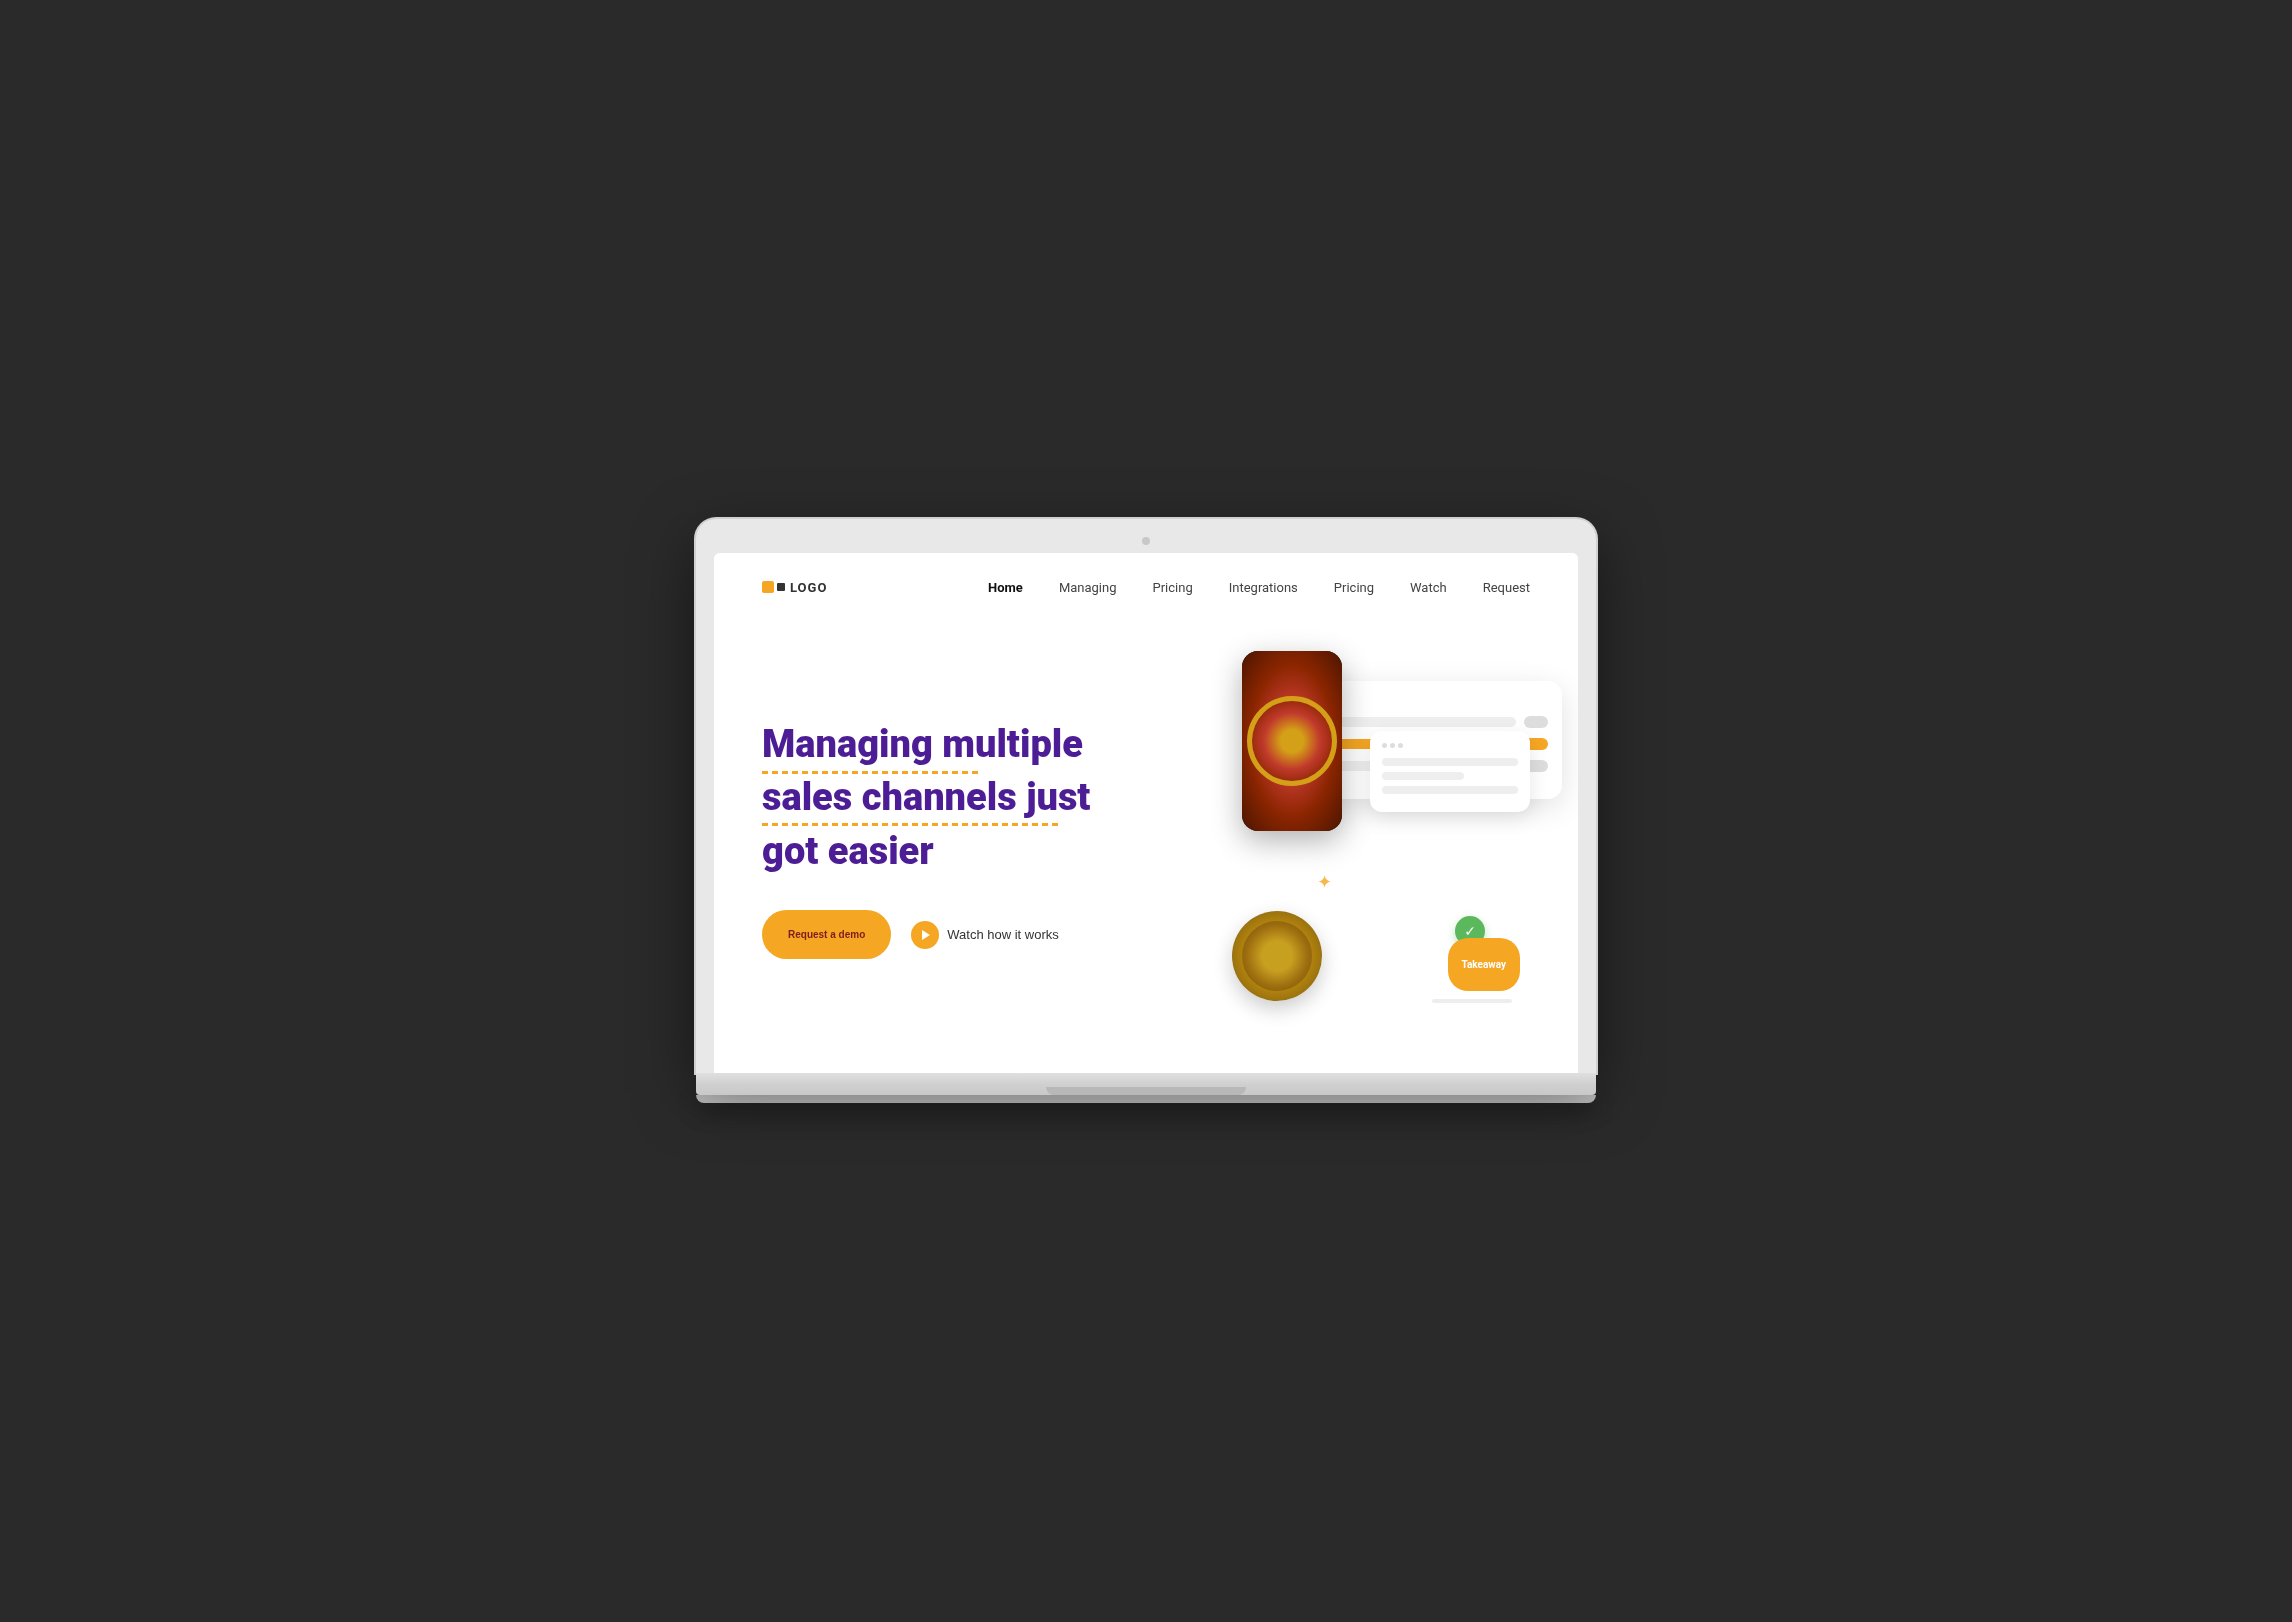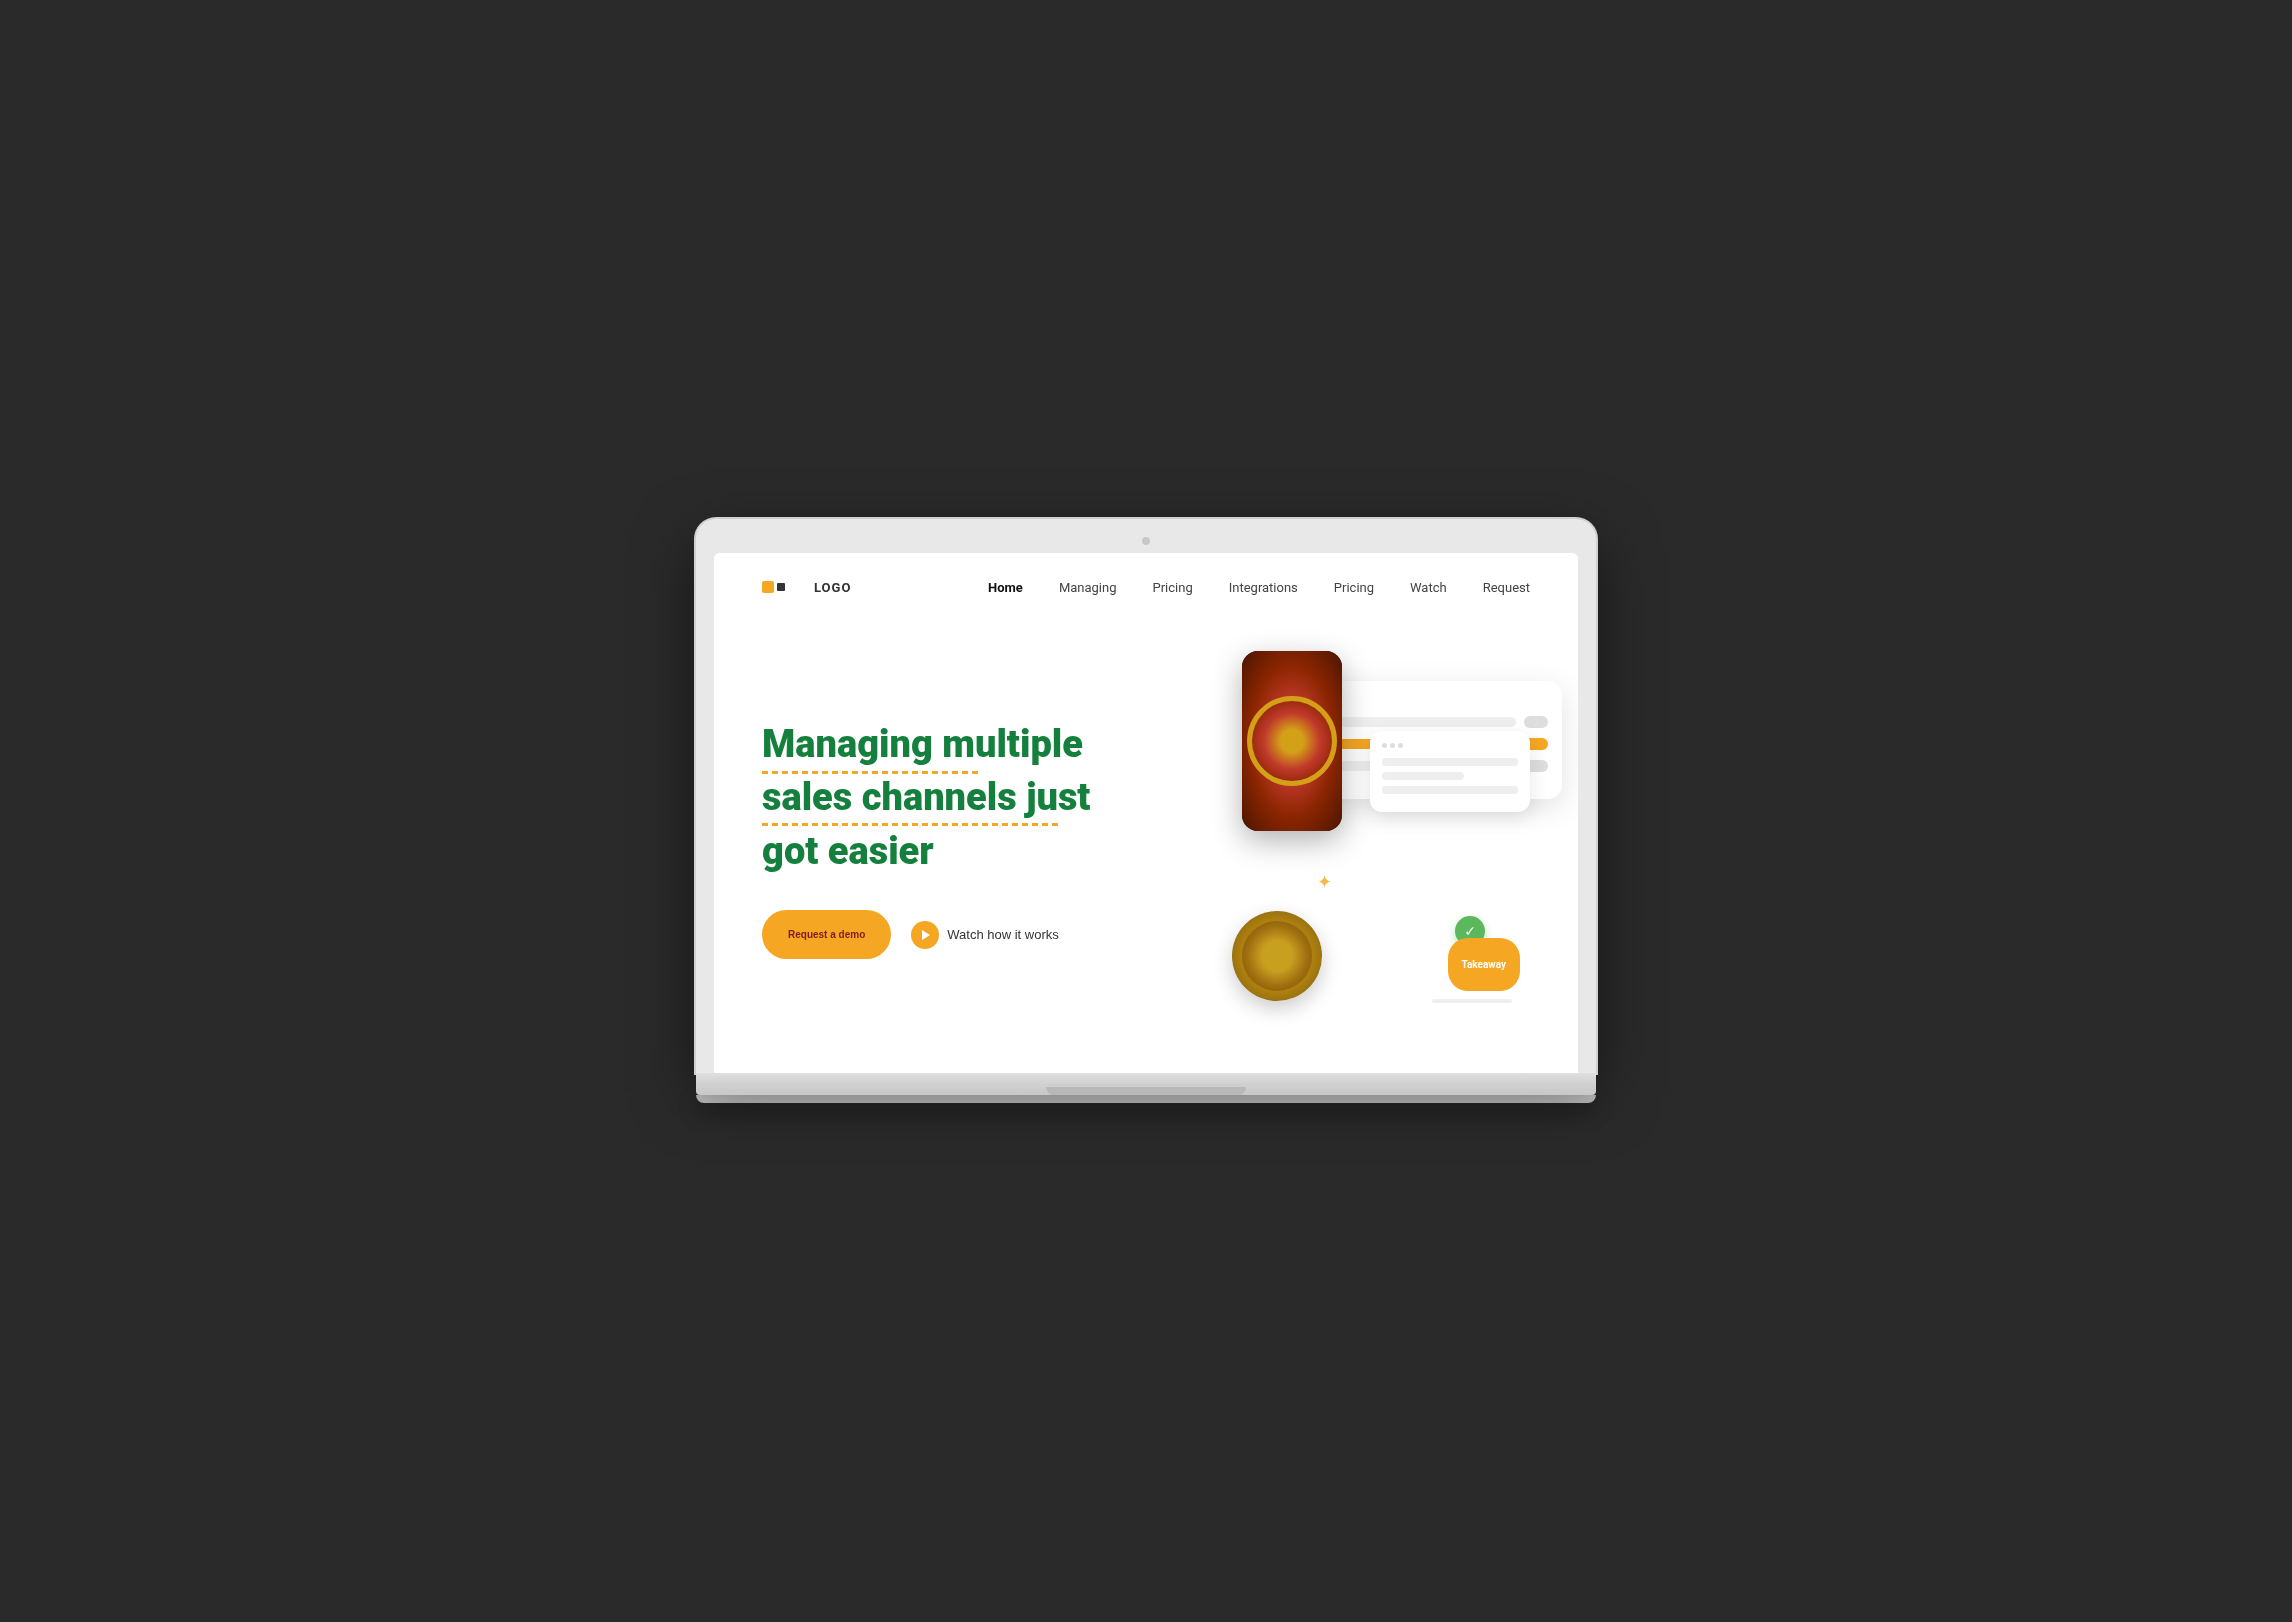--- a/index.html
+++ b/index.html
@@ -73,21 +73,21 @@
       display: flex;
       align-items: center;
       justify-content: space-between;
       padding: 24px 48px;
       background: #fff;
     }
 
     .logo {
       display: flex;
       align-items: center;
-      gap: 24px;
+      gap: 0;
     }
 
     .logo-icon {
       width: 28px;
       height: 20px;
       display: flex;
       gap: 3px;
       align-items: center;
     }
 
@@ -138,21 +138,21 @@
       min-height: 420px;
     }
 
     .hero-text {
       flex: 0 0 380px;
     }
 
     .hero-heading {
       font-size: 38px;
       font-weight: 900;
-      color: #15803d;
+      color: #4c1d95;
       line-height: 1.15;
       margin-bottom: 0;
       position: relative;
     }
 
     .underline-orange {
       display: block;
       height: 3px;
       background: repeating-linear-gradient(90deg, #f5a623 0px, #f5a623 6px, transparent 6px, transparent 10px);
       margin: 4px 0 2px 0;

